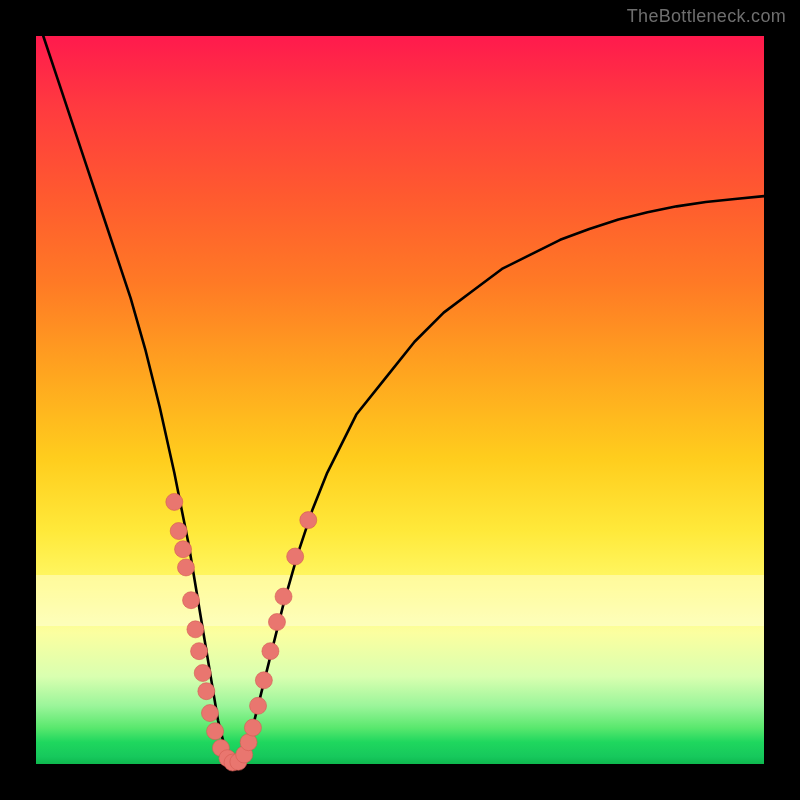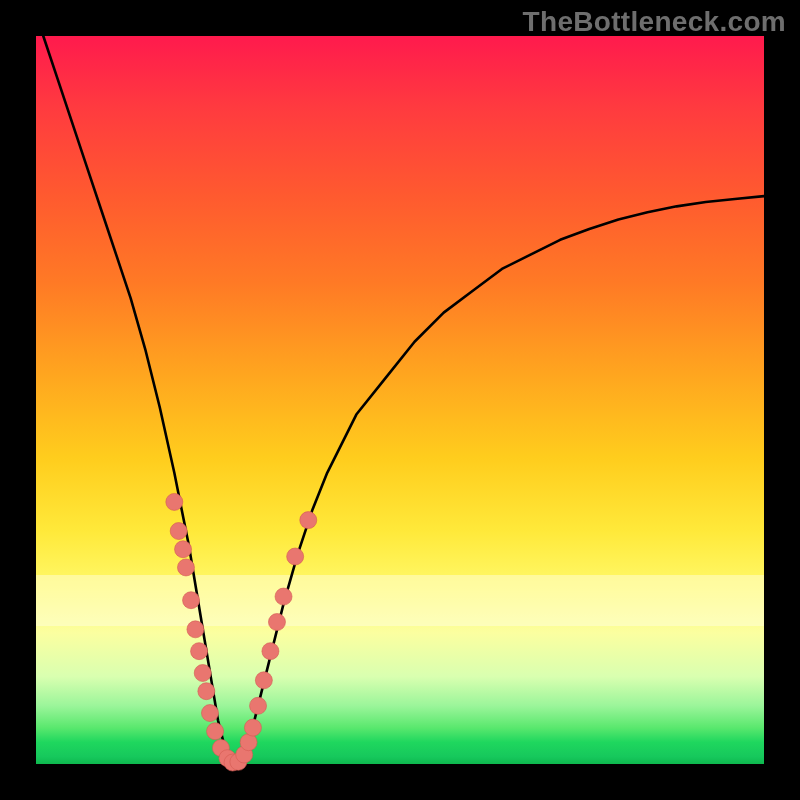--- a/index.html
+++ b/index.html
@@ -44,22 +44,22 @@
     position: absolute;
     left: 0;
     width: 100%;
     background: rgba(255,255,230,0.45);
   }
   .watermark {
     position: absolute;
     top: 6px;
     right: 14px;
     color: #6e6e6e;
-    font-size: 28px;
-    font-weight: 700;
+    font-size: 18px;
+    font-weight: 400;
     letter-spacing: 0.3px;
     user-select: none;
   }
   svg.curve {
     position: absolute;
     left: 0;
     top: 0;
     width: 728px;
     height: 728px;
     overflow: visible;

